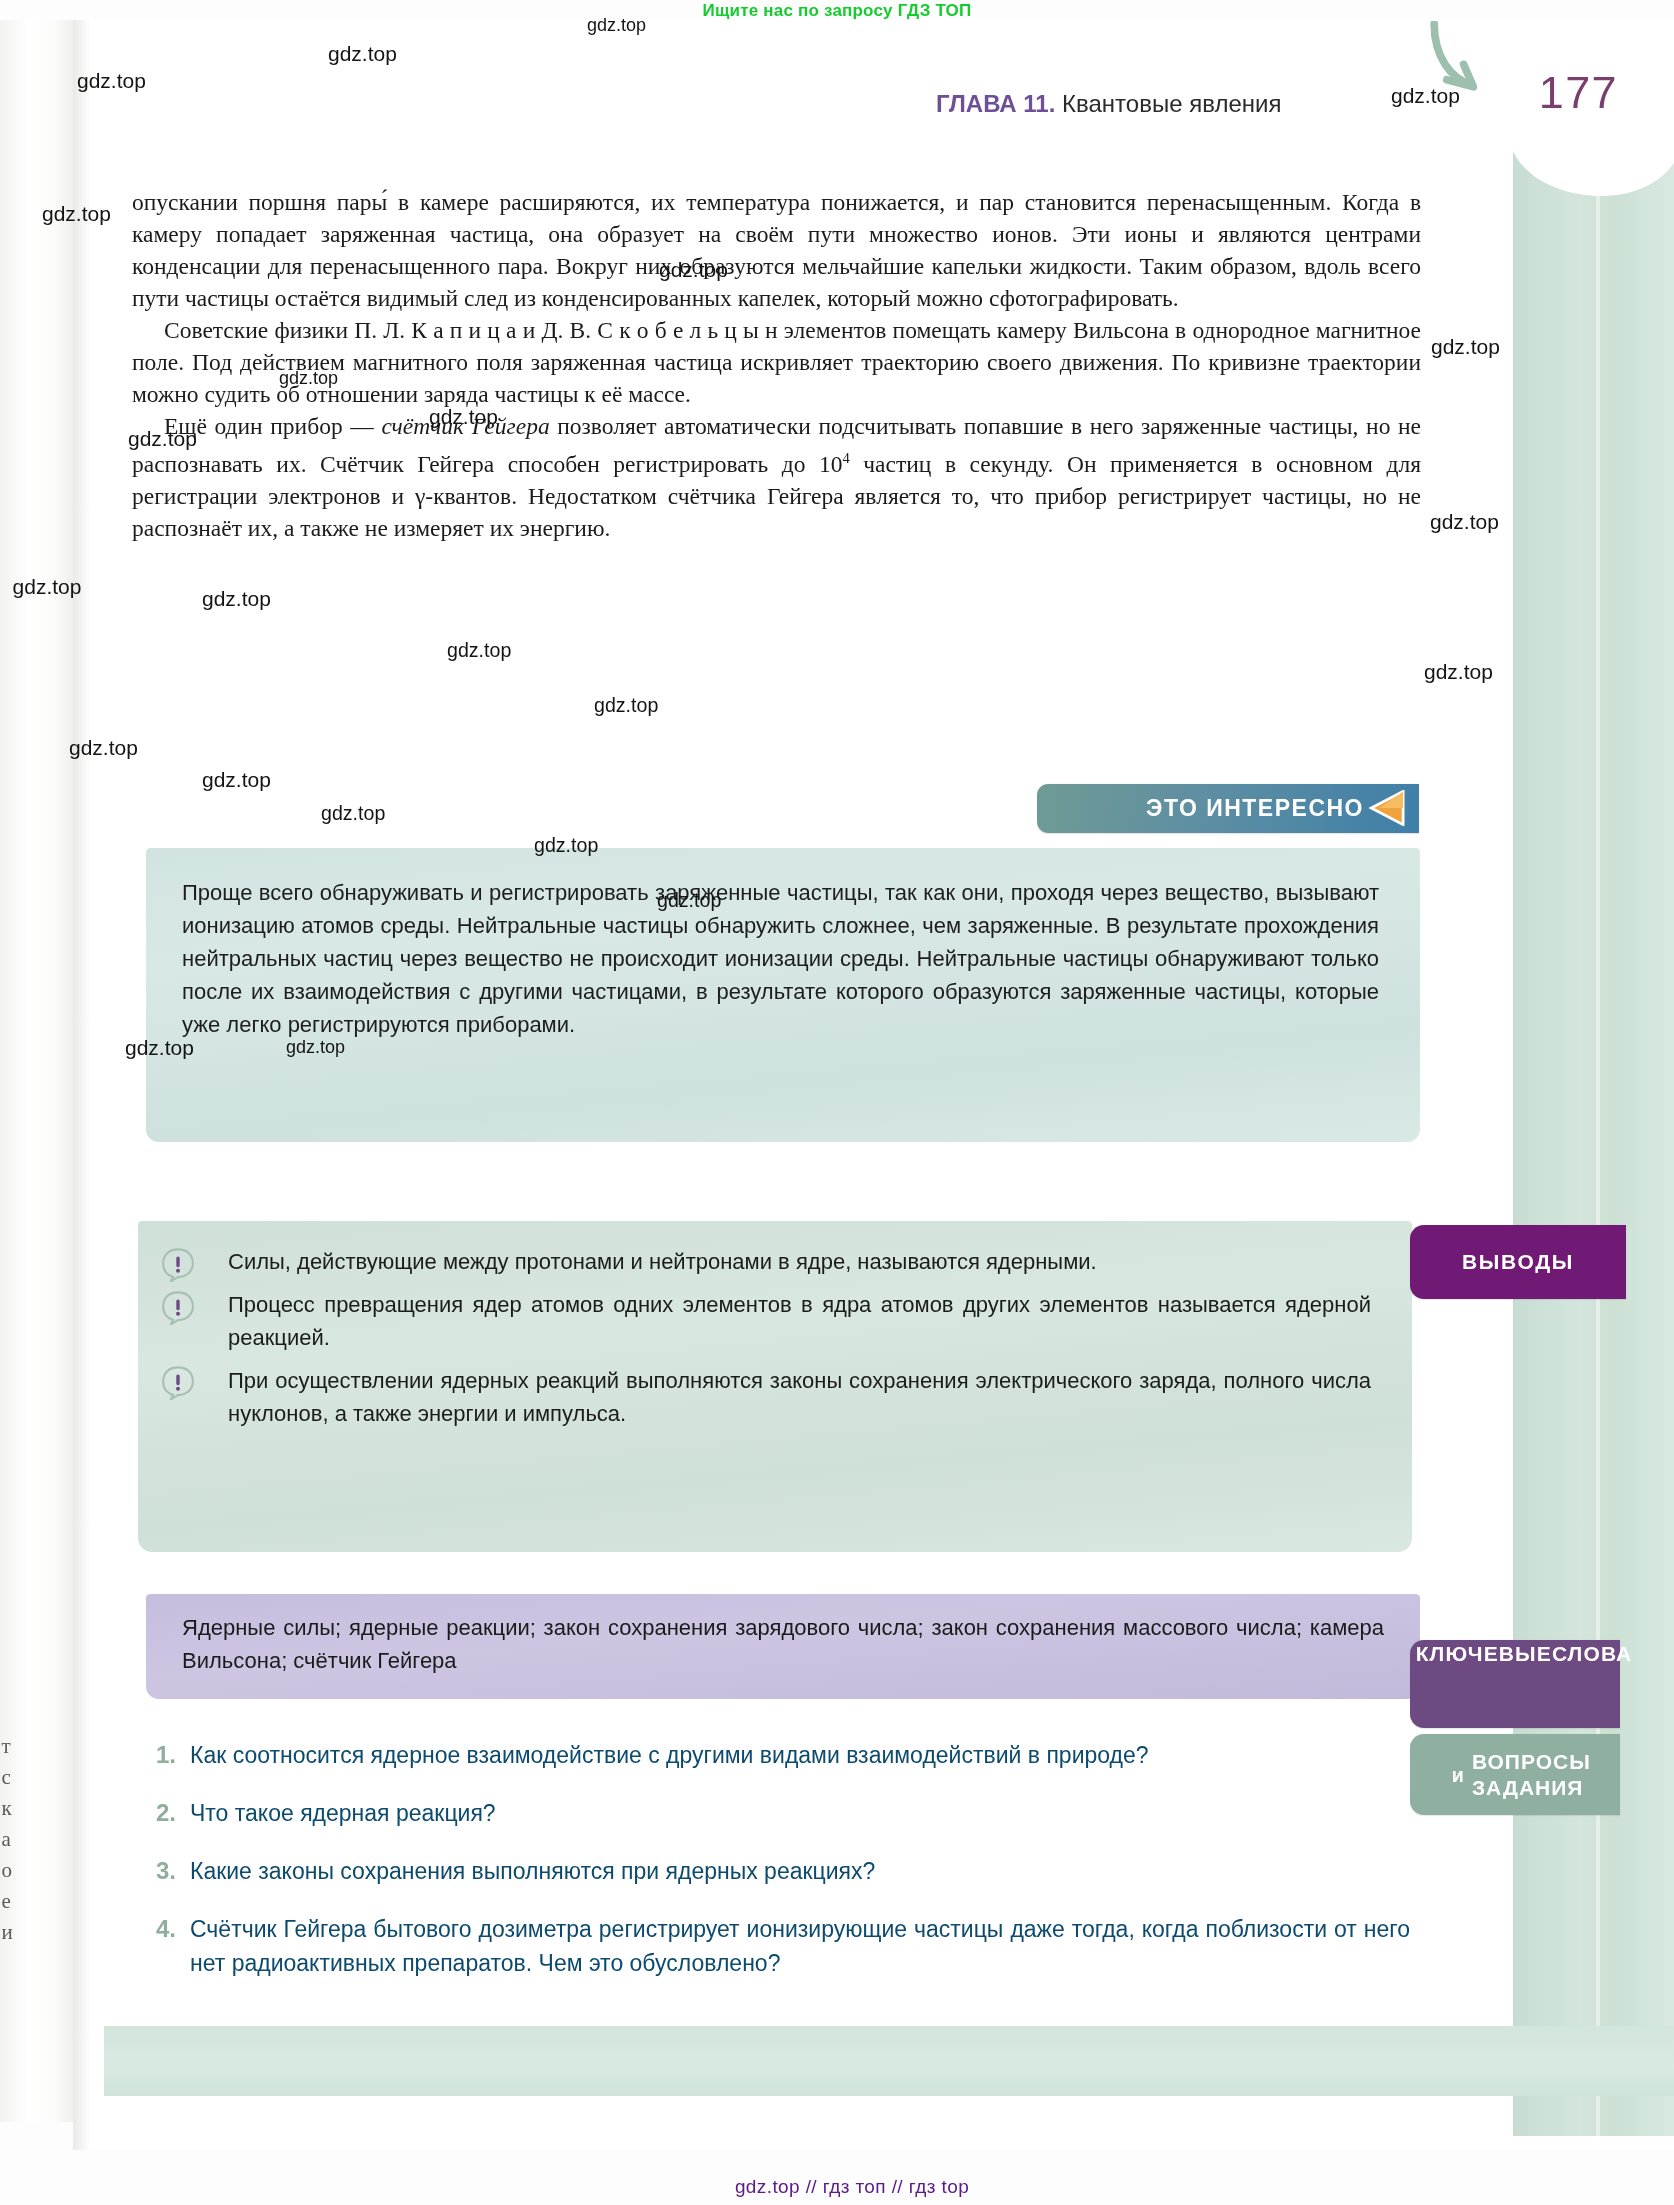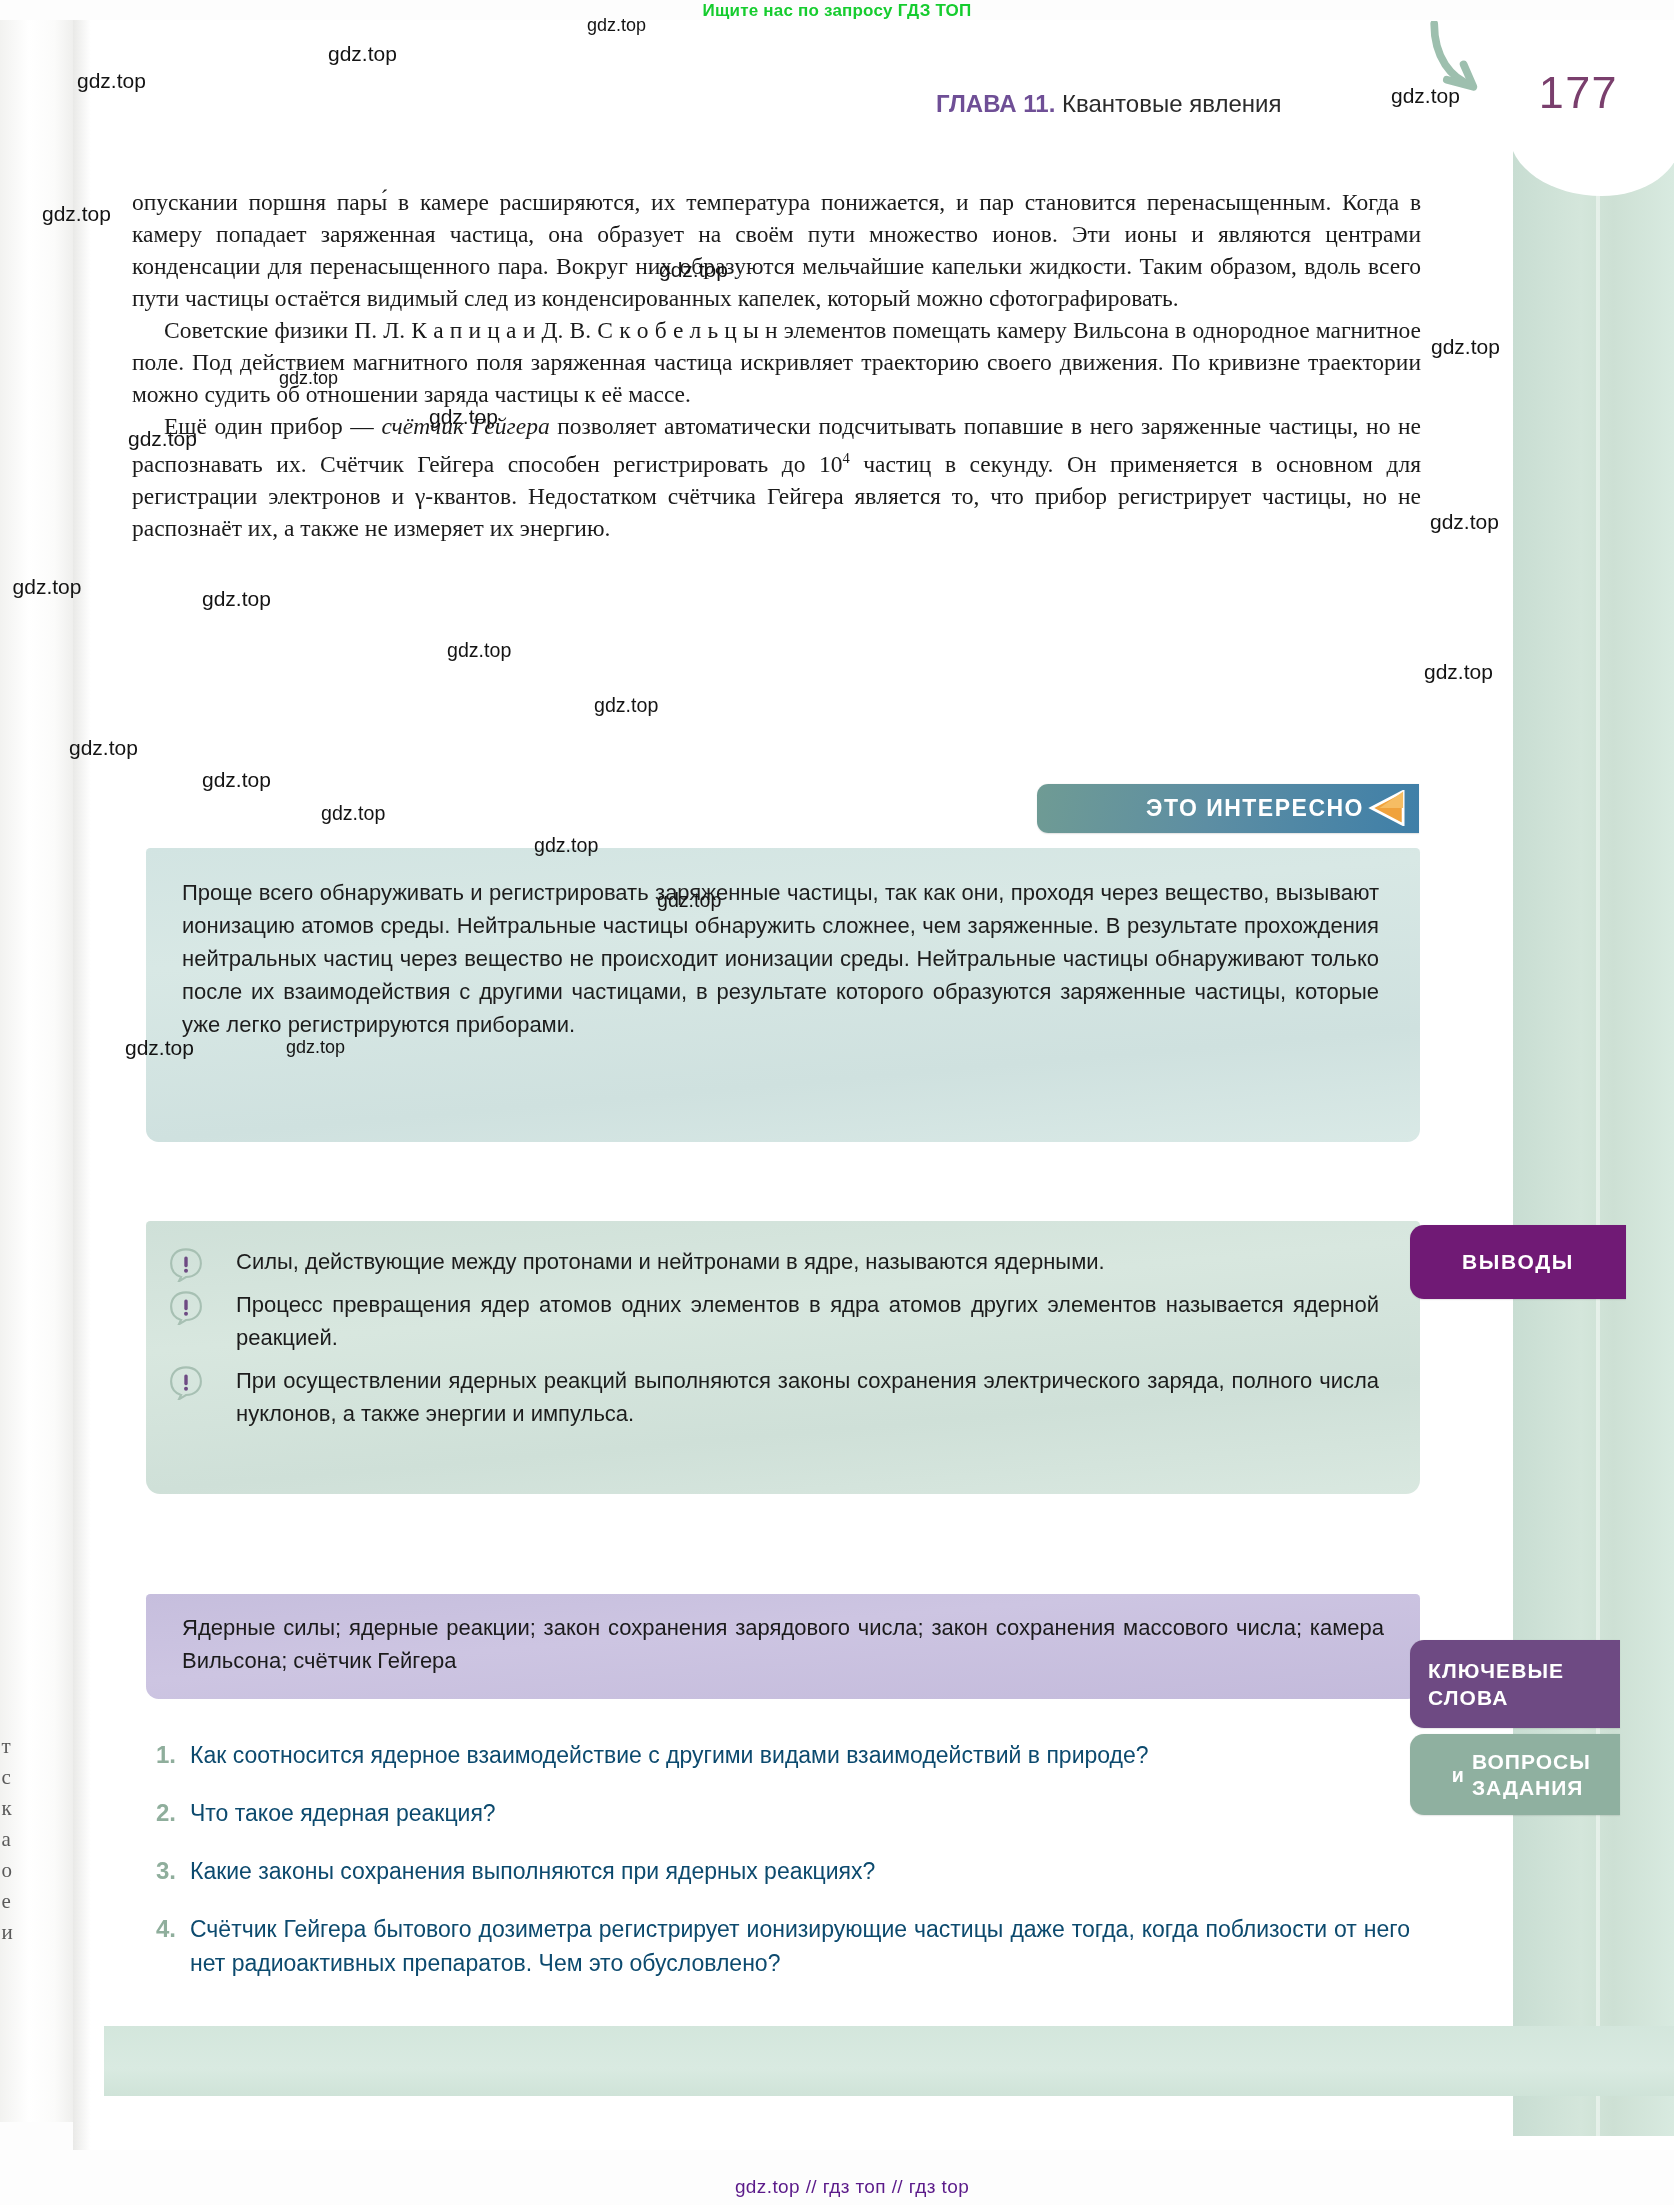--- a/index.html
+++ b/index.html
@@ -114,21 +114,21 @@
     border-radius:4.2px 4.2px 12.6px 12.6px;
   }
   .teal-box .inner{
     position:absolute;left:36px;top:28px;right:41px;
     font-family:"Liberation Sans",sans-serif;
     font-size:22px;line-height:33px;color:#1d1d1d;text-align:justify;
   }
 
   
   .concl-box{
-    position:absolute;left:146px;top:1221px;width:1274px;height:273px;
+    position:absolute;left:138px;top:1221px;width:1274px;height:331px;
     background:linear-gradient(175deg,#cfe0d8 0%,#d8e7df 34%,#cfe0d8 70%,#d9e8e0 100%);
     border-radius:4.2px 4.2px 14px 14px;
   }
   .concl-item{
     position:relative;
     font-family:"Liberation Sans",sans-serif;
     font-size:22px;line-height:33px;color:#1c1c1c;text-align:justify;
     margin:0 41px 9.8px 90px;
   }
   .concl-list{position:absolute;left:0;right:0;top:24px;}
@@ -146,21 +146,21 @@
   }
   .tab-vyvody{
     left:1410px;top:1225px;width:216px;height:74px;
     background:#701a75;border-radius:14px 0 0 14px;
     font-size:21px;letter-spacing:1.7px;
   }
   .tab-keywords{
     left:1410px;top:1640px;width:210px;height:88px;
     background:#6e4a83;border-radius:14px 0 0 14px;
     font-size:21px;letter-spacing:1.1px;line-height:27px;
-    flex-direction:column;align-items:flex-start;padding-left:18px;
+    flex-direction:row;align-items:flex-start;padding-left:18px;
     justify-content:center;box-sizing:border-box;
   }
   .tab-questions{
     left:1410px;top:1734px;width:210px;height:81px;
     background:#8fb0a0;border-radius:14px 0 0 14px;
     font-size:21px;letter-spacing:1px;line-height:26px;
     align-items:center;padding-left:12.6px;box-sizing:border-box;
   }
   .tab-questions .amp{
     font-size:19.6px;font-weight:700;margin-right:7px;align-self:center;

